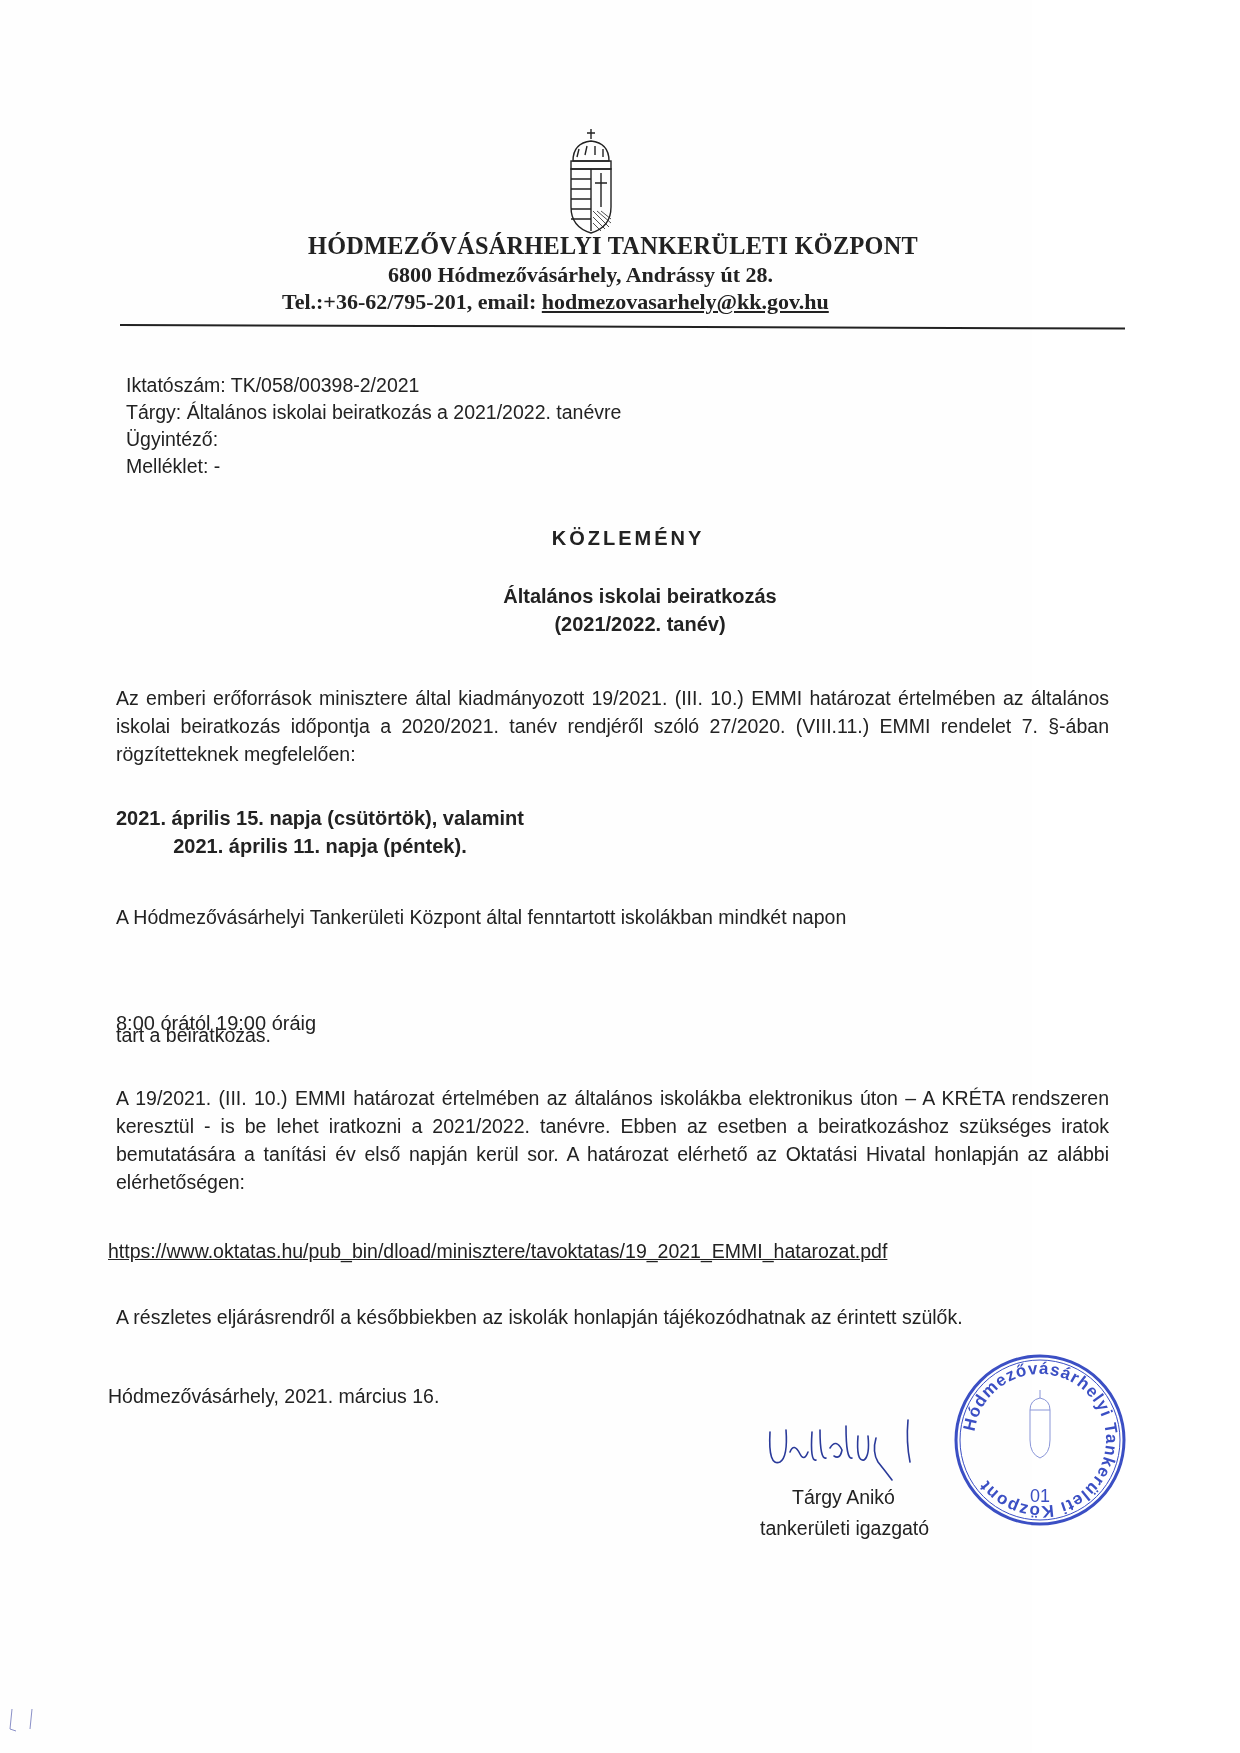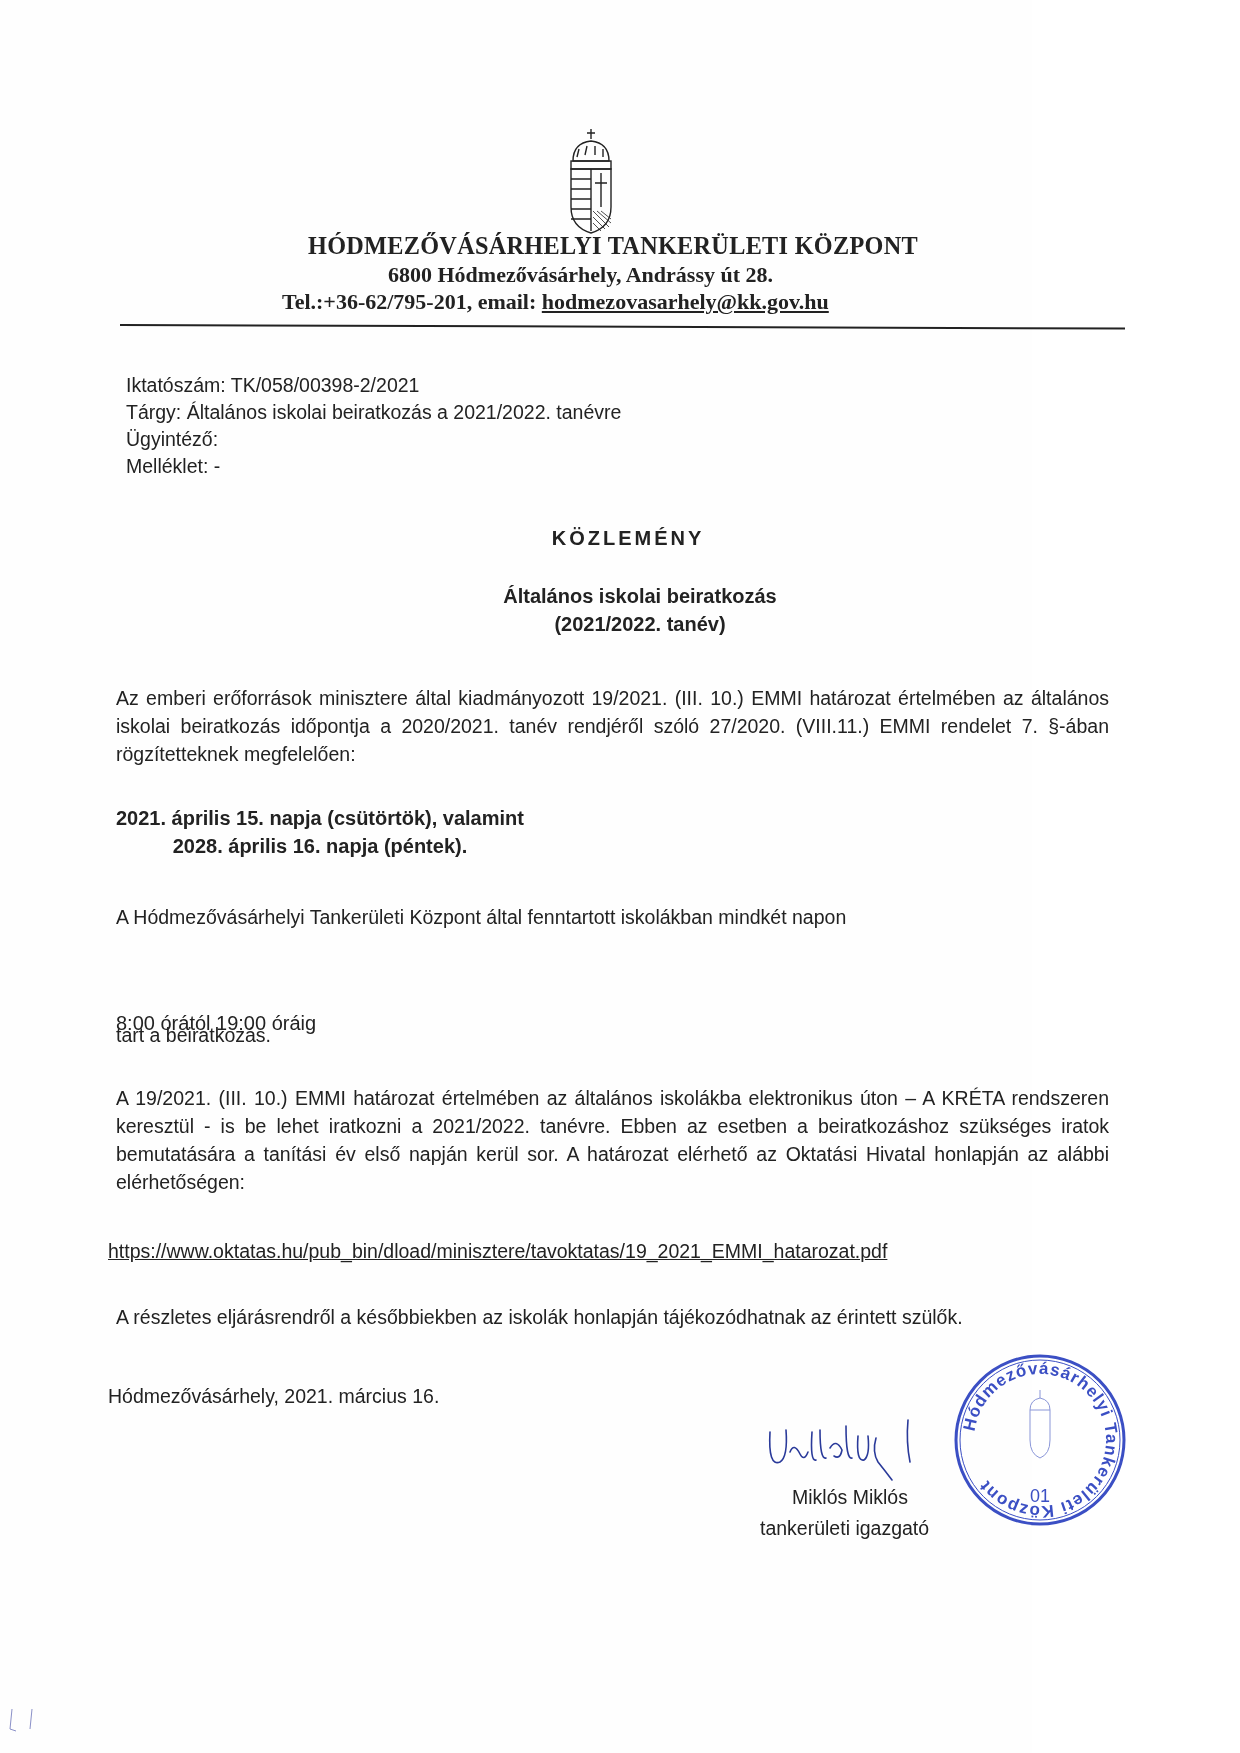--- a/index.html
+++ b/index.html
@@ -82,37 +82,37 @@
   </div>
 
   <div class="title t1 sans">KÖZLEMÉNY</div>
   <div class="title t2 sans">Általános iskolai beiratkozás</div>
   <div class="title t3 sans">(2021/2022. tanév)</div>
 
   <div class="para p1 sans">Az emberi erőforrások minisztere által kiadmányozott 19/2021. (III. 10.) EMMI határozat értelmében az általános iskolai beiratkozás időpontja a 2020/2021. tanév rendjéről szóló 27/2020. (VIII.11.) EMMI rendelet 7. §-ában rögzítetteknek megfelelően:</div>
 
   <div class="bolddates sans">
     <div>2021. április 15. napja (csütörtök), valamint</div>
-    <div>2028. április 16. napja (péntek).</div>
+    <div>2021. április 11. napja (péntek).</div>
   </div>
 
   <div class="para p2 sans">A Hódmezővásárhelyi Tankerületi Központ által fenntartott iskolákban mindkét napon</div>
   <div class="hours sans">8:00 órától 19:00 óráig</div>
   <div class="para p3 sans">tart a beiratkozás.</div>
   <div class="para p4 sans">A 19/2021. (III. 10.) EMMI határozat értelmében az általános iskolákba elektronikus úton – A KRÉTA rendszeren keresztül - is be lehet iratkozni a 2021/2022. tanévre. Ebben az esetben a beiratkozáshoz szükséges iratok bemutatására a tanítási év első napján kerül sor. A határozat elérhető az Oktatási Hivatal honlapján az alábbi elérhetőségen:</div>
   <div class="link sans">https://www.oktatas.hu/pub_bin/dload/minisztere/tavoktatas/19_2021_EMMI_hatarozat.pdf</div>
   <div class="para p5 sans">A részletes eljárásrendről a későbbiekben az iskolák honlapján tájékozódhatnak az érintett szülők.</div>
 
   <div class="date sans">Hódmezővásárhely, 2021. március 16.</div>
 
   <svg class="signature" viewBox="0 0 200 70">
     <path d="M10 20 Q8 55 20 50 Q28 45 26 18 M30 40 Q34 30 40 42 Q44 50 48 40 M52 20 Q50 50 56 48 M60 18 Q60 48 66 46 M70 36 Q76 26 82 38 Q80 48 74 44 M86 14 Q86 48 92 46 M98 24 Q96 50 104 48 Q110 44 108 24 M116 26 Q112 40 118 50 Q126 60 132 68 M148 8 Q146 30 150 50" fill="none" stroke="#2a3a9a" stroke-width="1.6" stroke-linecap="round"></path>
   </svg>
 
-  <div class="signer signer-name sans">Miklós Miklós</div>
+  <div class="signer signer-name sans">Tárgy Anikó</div>
   <div class="signer signer-title sans">tankerületi igazgató</div>
 
   <svg class="stamp" viewBox="0 0 180 180">
     <defs>
       <path id="stampArc" d="M90 90 m-66 0 a66 66 0 1 1 132 0 a66 66 0 1 1 -132 0"></path>
     </defs>
     <circle cx="90" cy="90" r="84" fill="none" stroke="#3b4fc4" stroke-width="3"></circle>
     <circle cx="90" cy="90" r="80" fill="none" stroke="#3b4fc4" stroke-width="1"></circle>
     <text font-family="Liberation Sans, sans-serif" font-size="17" font-weight="bold" fill="#3b4fc4" letter-spacing="1">
       <textPath href="#stampArc" startOffset="2%">Hódmezővásárhelyi Tankerületi Központ</textPath>

